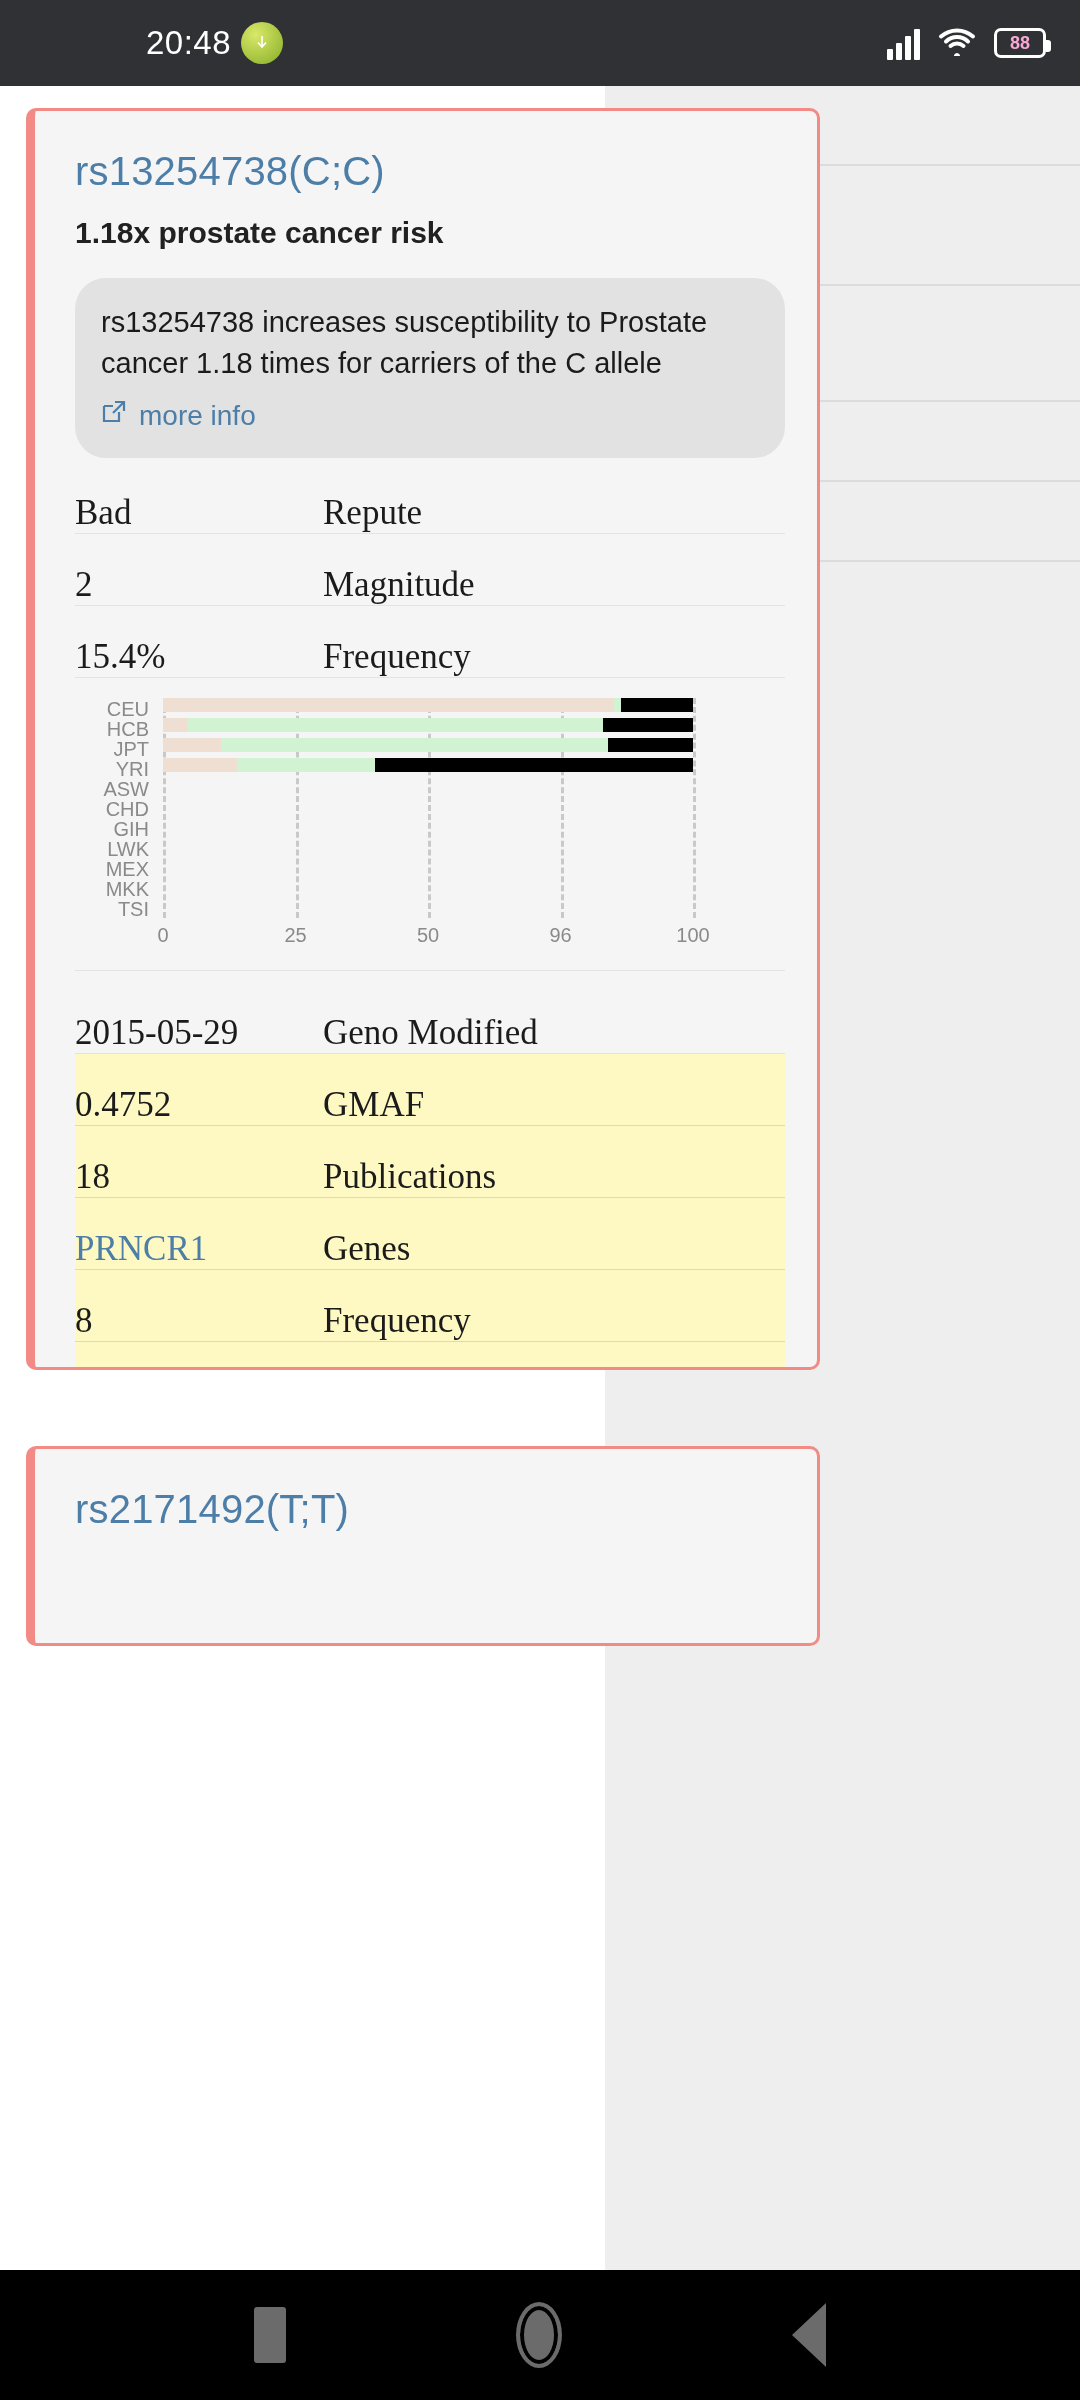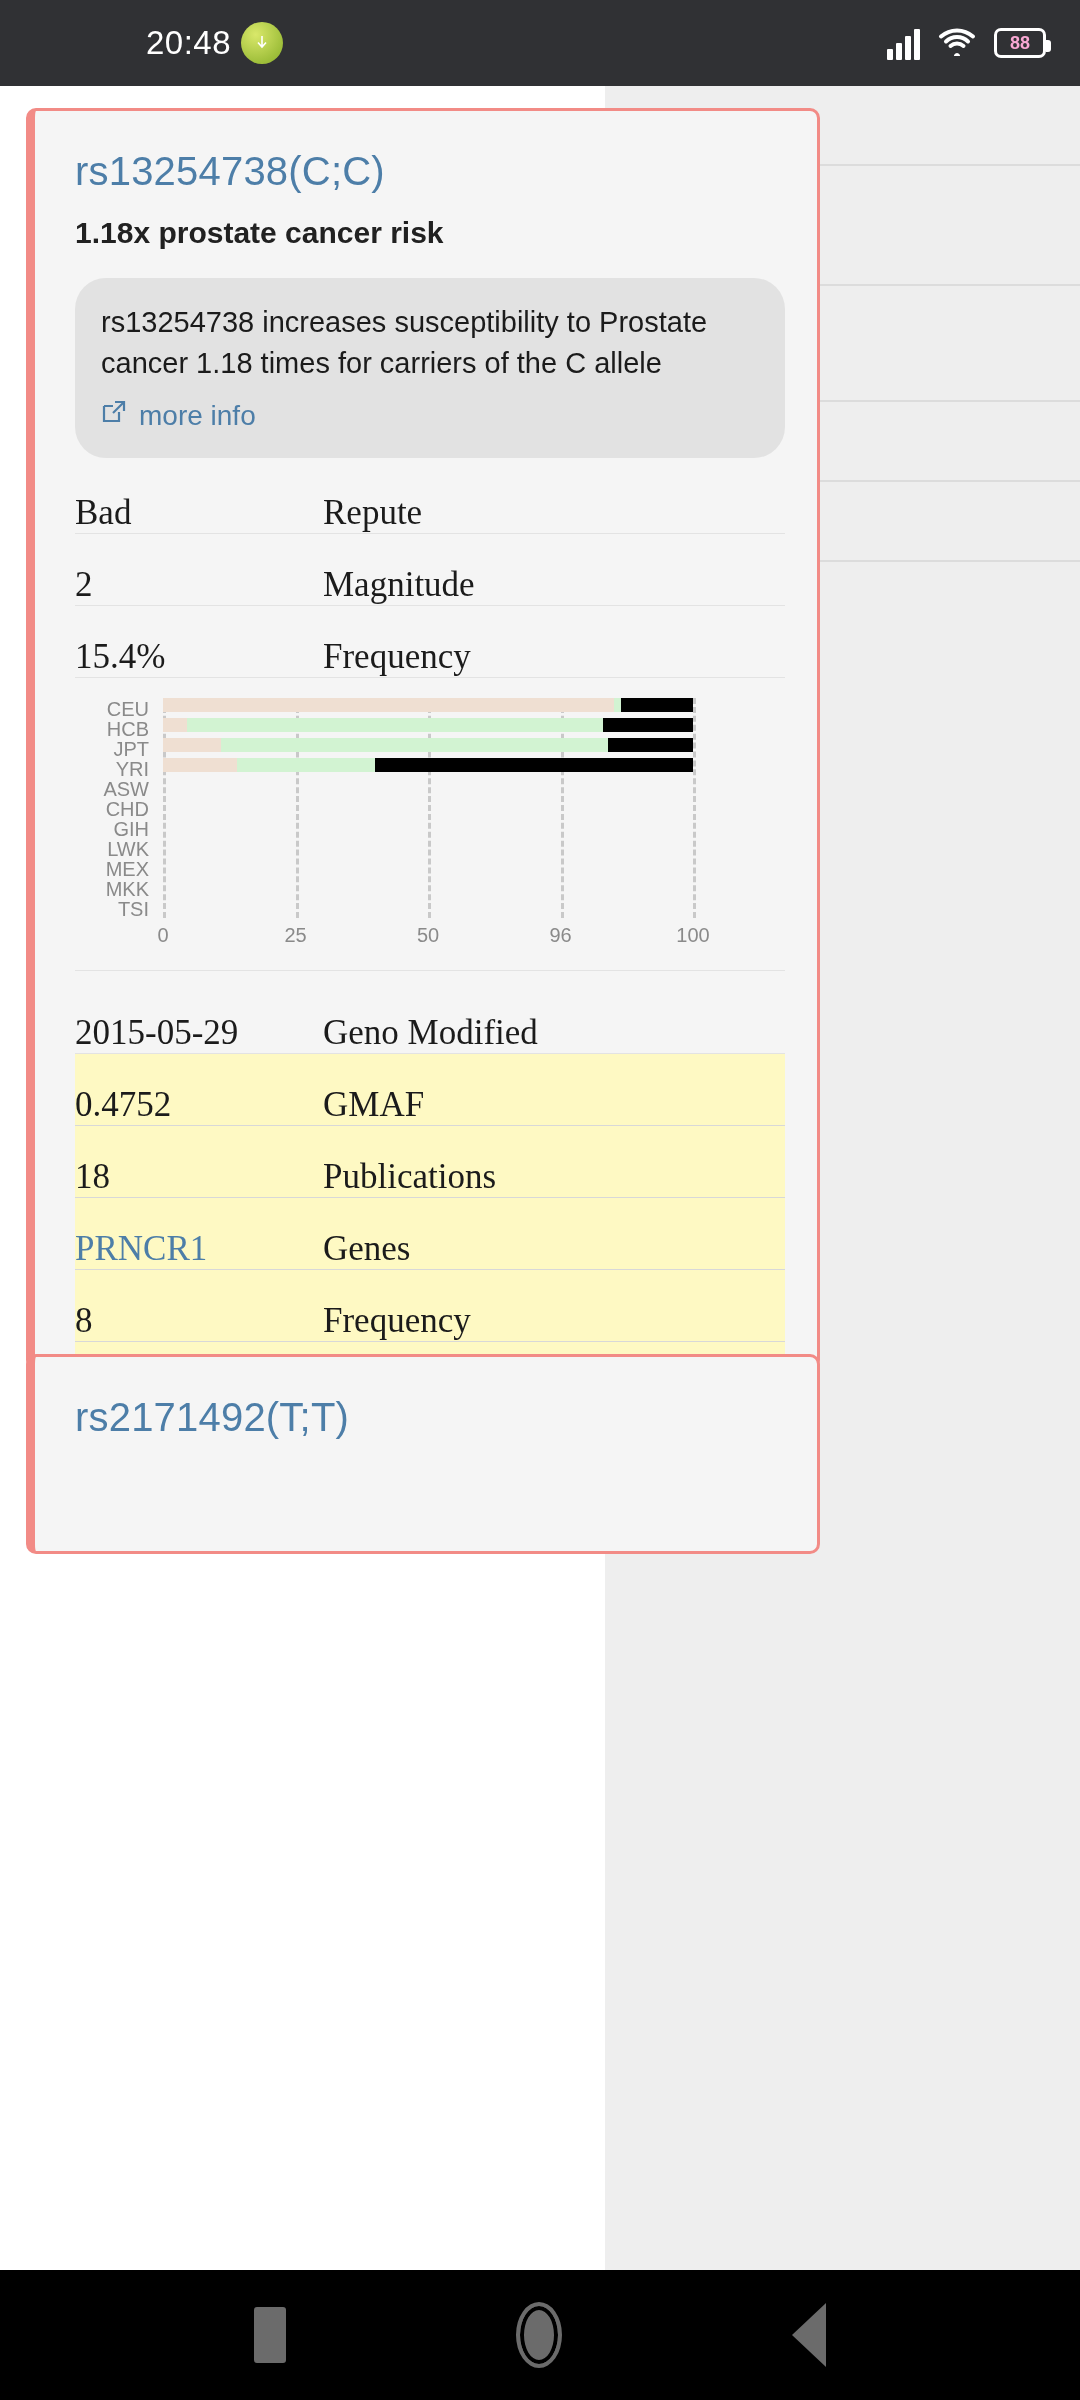--- a/index.html
+++ b/index.html
@@ -101,21 +101,21 @@
   .card {
     position: absolute;
     left: 26px; width: 794px;
     background: #f5f5f5;
     border: 3px solid #f28b86;
     border-left-width: 9px;
     border-radius: 10px;
     overflow: hidden;
   }
   #card1 { top: 22px; height: 1262px; }
-  #card2 { top: 1268px; height: 200px; }
+  #card2 { top: 1360px; height: 200px; }
 
   .card-inner { padding: 38px 40px 0 40px; }
 
   .snp-title {
     color: #4d7ea8; font-size: 40px; font-weight: normal;
     letter-spacing: .2px;
     text-align: right;
   }
   .snp-sub {
     margin-top: 22px; font-size: 30px; font-weight: bold; color: #212121;

